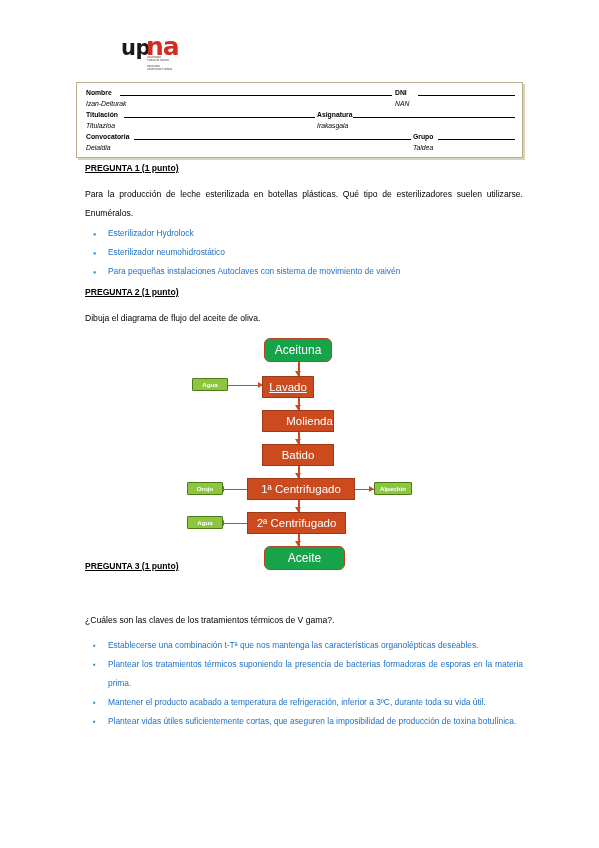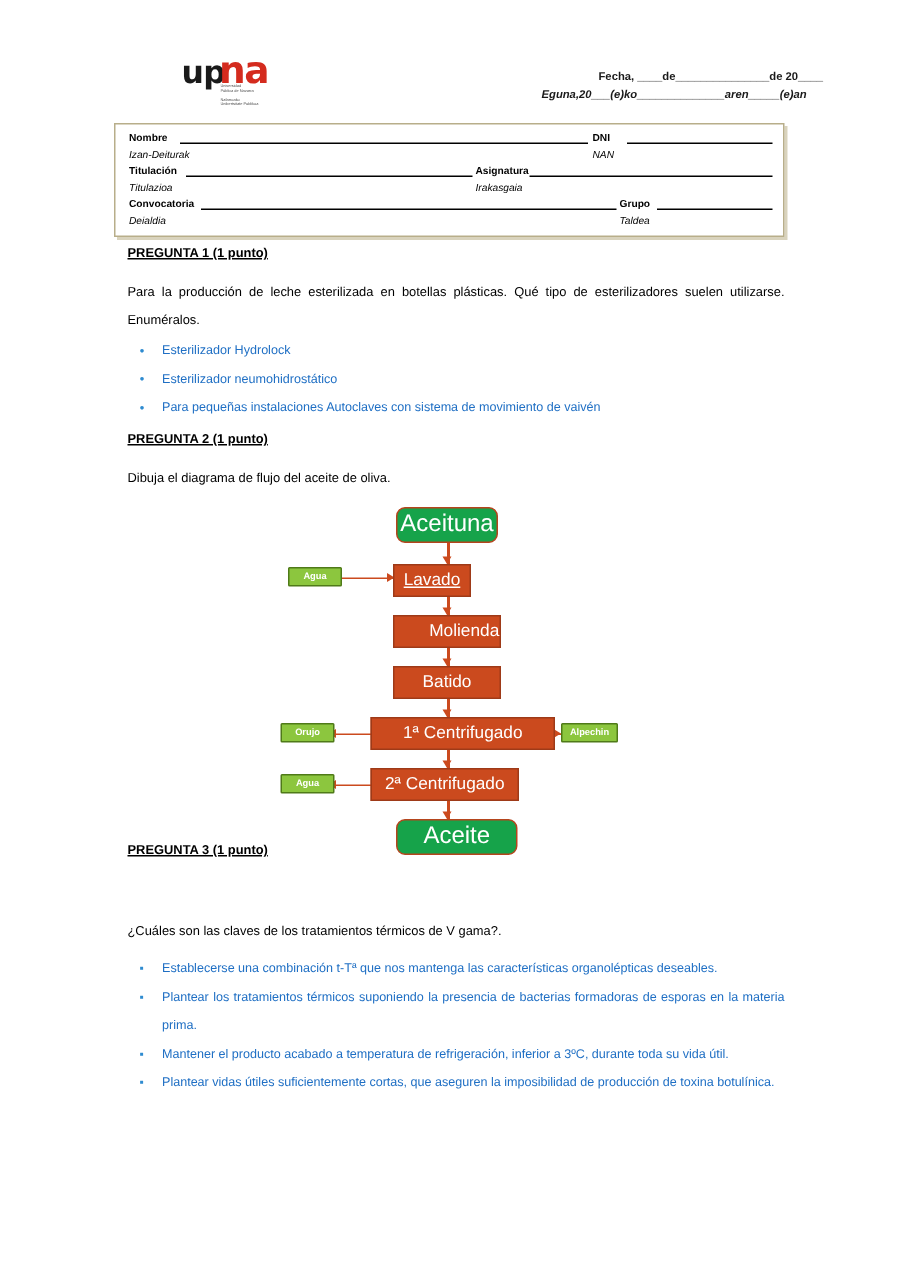--- a/index.html
+++ b/index.html
@@ -182,21 +182,21 @@
   .node.process {
     background: #cb4a1e;
     border: 1px solid #9e3a18;
     font-size: 11.5px;
     height: 22px;
   }
   .node.terminal {
     background: #16a34a;
     border: 1.5px solid #b5451d;
     border-radius: 6px;
-    font-size: 16px;
+    font-size: 12px;
     height: 24px;
   }
   .node.side {
     background: #93c councils;
   }
   .node.side {
     background: #8cc63e;
     border: 1px solid #4f7a18;
     font-size: 6.2px;
     font-weight: bold;
@@ -236,24 +236,20 @@
     <span class="logo-na">na</span>
     <div class="logo-sub">
       <span>Universidad</span>
       <span>Pública de Navarra</span>
       <div class="gap"></div>
       <span>Nafarroako</span>
       <span>Unibertsitate Publikoa</span>
     </div>
   </div>
 
-  <div class="datebox">
-    <div class="date-es">Fecha, ____de_______________de 20____</div>
-    <div class="date-eu">Eguna,20___(e)ko______________aren_____(e)an</div>
-  </div>
 
 </div>
 
 <div class="formbox">
 
   <div class="form-row">
     <span class="lbl-es" style="left:3px;">Nombre</span>
     <span class="lbl-es" style="left:312px;">DNI</span>
     <span class="rule" style="left:37px;  width:272px;"></span>
     <span class="rule" style="left:335px; width:97px;"></span>
@@ -327,21 +323,21 @@
   <div class="arrow left" style="left:219px; top:520px;"></div>
 
   <div class="node terminal" style="left:264px; top:338px; width:68px;">Aceituna</div>
 
   <div class="node process" style="left:262px; top:376px; width:52px;text-decoration:underline;">Lavado</div>
 
   <div class="node process" style="left:262px; top:410px; width:72px;padding-left:23px;">Molienda</div>
 
   <div class="node process" style="left:262px; top:444px; width:72px;">Batido</div>
 
-  <div class="node process" style="left:247px; top:478px; width:123px;">1ª Centrifugado</div>
+  <div class="node process" style="left:247px; top:478px; width:108px;">1ª Centrifugado</div>
 
   <div class="node process" style="left:247px; top:512px; width:99px;">2ª Centrifugado</div>
 
   <div class="node terminal" style="left:264px; top:546px; width:81px;">Aceite</div>
 
   <div class="node side" style="left:192px; top:378px; width:36px;">Agua</div>
 
   <div class="node side" style="left:187px; top:482px; width:36px;">Orujo</div>
 
   <div class="node side" style="left:374px; top:482px; width:38px;">Alpechin</div>

